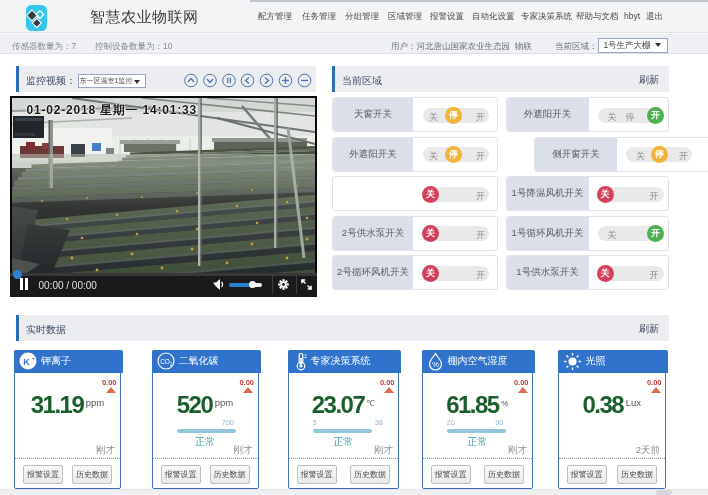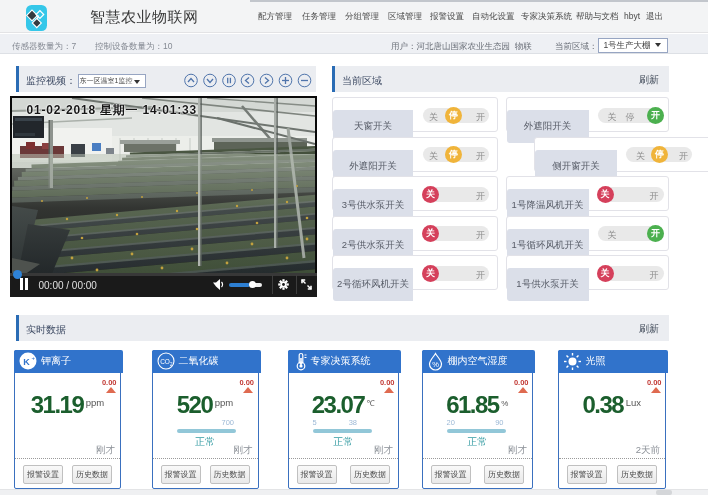--- a/index.html
+++ b/index.html
@@ -19,21 +19,21 @@
 .phdr{height:26px;background:#ebedf1;}
 .paccent{width:2.5px;background:#2a6cb5;}
 .ptitle{font-size:10px;color:#3d4a63;text-align:center;}
 .refresh{font-size:10px;color:#3d4756;}
 
 #video{left:9.5px;top:95.5px;width:307.5px;height:201px;background:#0a0a0a;}
 #vtime{left:17px;top:6px;font-size:12px;font-weight:bold;color:#161616;letter-spacing:0.8px;text-shadow:0 0 2px #fff,0 0 2px #fff,0 0 1px #fff;white-space:nowrap;}
 #vctrl{left:0;bottom:0;width:100%;height:23.5px;background:#1a1a1a;}
 
 .drow{height:35px;background:#fff;border:1px solid #e2e2e8;border-radius:3px;}
-.dlabel{height:100%;background:#dbdfe9;border-radius:3px 0 0 3px;display:flex;align-items:center;justify-content:center;font-size:9.5px;color:#565b66;margin-top:12px;}
+.dlabel{height:100%;background:#dbdfe9;border-radius:3px 0 0 3px;display:flex;align-items:center;justify-content:center;font-size:9.5px;color:#565b66;}
 .pill{height:15px;background:#e9e9e9;border-radius:8px;top:9.5px;}
 .ptxt{font-size:9px;color:#8c8c8c;top:12.5px;}
 .tcirc{width:17px;height:17px;border-radius:50%;color:#fff;font-size:9px;font-weight:bold;text-align:center;line-height:17px;top:8.5px;}
 .cy{background:#f0b43a;}
 .cg{background:#4cb04f;}
 .cr{background:#d5405b;}
 
 .card{top:349.5px;height:139px;background:#fff;border:1px solid #3a70bf;border-radius:2px;}
 .chdr{left:-1px;top:-1px;height:23.5px;background:#3173cb;border-radius:2px 2px 0 0;display:flex;align-items:center;color:#fff;}
 .ctitle{font-size:10px;margin-left:4px;}
@@ -311,21 +311,20 @@
     <div class="abs ptxt" style="left:143px">开</div>
   </div>
   <div class="abs drow" style="left:332px;top:136.5px;width:166px">
     <div class="dlabel" style="width:80px">外遮阳开关</div>
     <div class="abs pill" style="left:90px;width:66px"></div>
     <div class="abs ptxt" style="left:96px">关</div>
     <div class="abs tcirc cy" style="left:112px">停</div>
     <div class="abs ptxt" style="left:143px">开</div>
   </div>
   <div class="abs drow" style="left:332px;top:176px;width:166px">
-    <div class="dlabel" style="width:80px">3号供水泵开关</div>
     <div class="abs pill" style="left:90px;width:66px"></div>
     <div class="abs tcirc cr" style="left:89px">关</div>
     <div class="abs ptxt" style="left:143px">开</div>
   </div>
   <div class="abs drow" style="left:332px;top:215.5px;width:166px">
     <div class="dlabel" style="width:80px">2号供水泵开关</div>
     <div class="abs pill" style="left:90px;width:66px"></div>
     <div class="abs tcirc cr" style="left:89px">关</div>
     <div class="abs ptxt" style="left:143px">开</div>
   </div>
@@ -422,21 +421,21 @@
           <circle cx="6" cy="14" r="1.6" fill="#fff"></circle>
           <line x1="9.5" y1="3" x2="11.5" y2="3" stroke="#fff" stroke-width="1"></line>
           <line x1="9.5" y1="5.5" x2="11.5" y2="5.5" stroke="#fff" stroke-width="1"></line>
         </svg>
       <span class="ctitle">专家决策系统</span>
     </div>
     <div class="abs czero">0.00</div>
     <div class="abs ctri"></div>
     <div class="abs cval">23.07<span class="cunit" style="font-size:8px">℃</span></div>
     <div class="abs crange" style="left:24px">5</div>
-    <div class="abs crange" style="right:41px">38</div>
+    <div class="abs crange" style="right:15px">38</div>
     <div class="abs cbar" style="left:24px;width:59.5px"></div>
     <div class="abs cnorm">正常</div>
     <div class="abs cago">刚才</div>
     <div class="abs cdash"></div>
     <div class="abs cbtns" style="left:8px;width:40px">报警设置</div>
     <div class="abs cbtns" style="right:8px;width:40px">历史数据</div>
   </div>
 
   <div class="abs card" style="left:421.5px;width:111.5px">
     <div class="abs chdr" style="width:113.5px">

